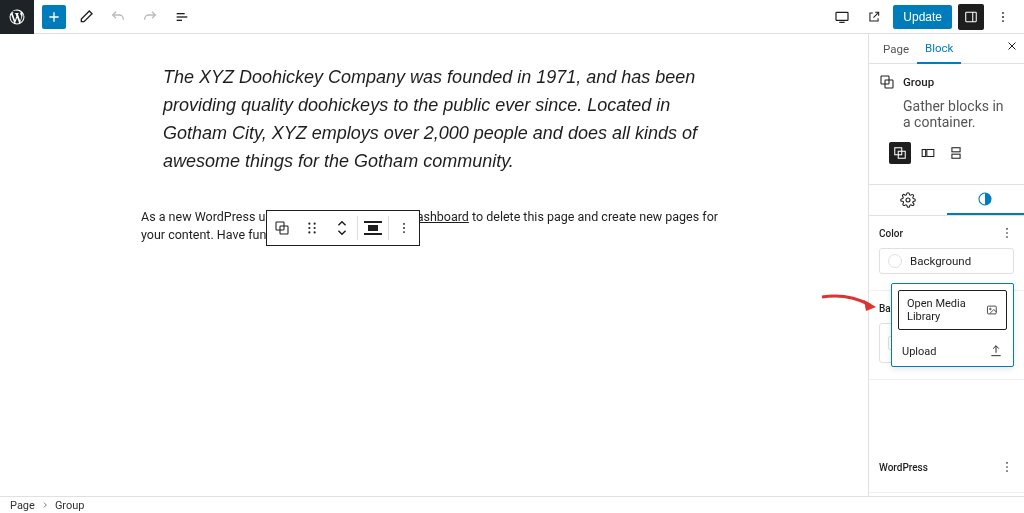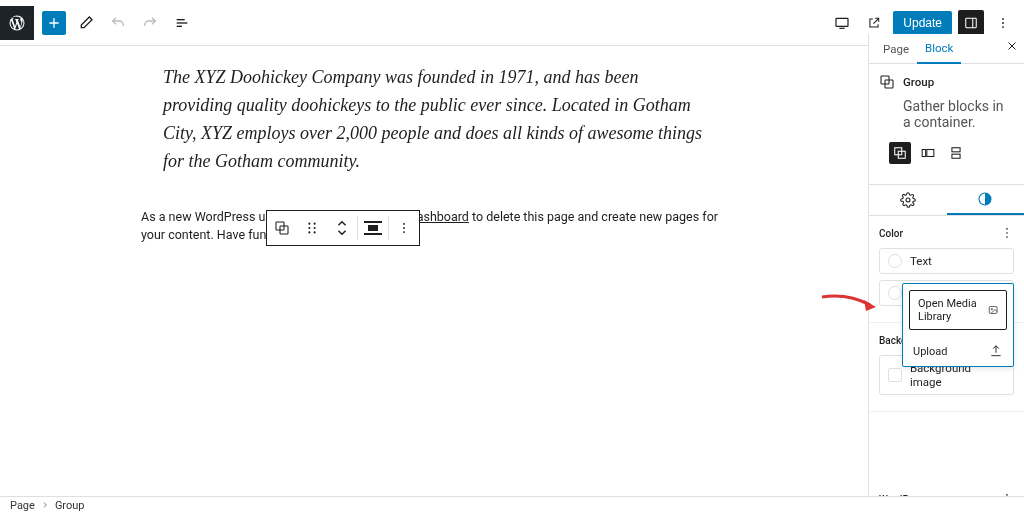--- a/index.html
+++ b/index.html
@@ -1,29 +1,29 @@
 <!DOCTYPE html>
 <html><head>
 <meta charset="utf-8">
 <style>
   * { box-sizing: border-box; margin: 0; padding: 0; }
   body { font-family: -apple-system, BlinkMacSystemFont, "Segoe UI", Roboto, sans-serif; font-size: 13px; color: #1e1e1e; background: #fff; width: 1024px; height: 513px; overflow: hidden; position: relative; }
-  .topbar { height: 46px; display: flex; align-items: center; border-bottom: 1px solid #e0e0e0; background: #fff; }
+  .topbar { height: 34px; display: flex; align-items: center; border-bottom: 1px solid #e0e0e0; background: #fff; }
   .wp-logo { width: 34px; height: 34px; background: #1d2327; display: flex; align-items: center; justify-content: center; color: #fff; }
   .topbar-left { display: flex; align-items: center; gap: 8px; padding-left: 8px; }
   .add-btn { width: 24px; height: 24px; background: #007cba; border-radius: 2px; display: flex; align-items: center; justify-content: center; color: #fff; }
   .tool-icon { width: 24px; height: 24px; display: flex; align-items: center; justify-content: center; color: #1e1e1e; cursor: pointer; }
   .topbar-right { margin-left: auto; display: flex; align-items: center; gap: 6px; padding-right: 8px; }
   .update-btn { background: #007cba; color: #fff; border: none; padding: 5px 10px; border-radius: 2px; font-size: 12px; cursor: pointer; }
   .square-btn { width: 26px; height: 26px; display: flex; align-items: center; justify-content: center; border-radius: 2px; cursor: pointer; }
   .square-btn.dark { background: #1e1e1e; color: #fff; }
   .main { position: absolute; top: 34px; left: 0; right: 156px; bottom: 17px; overflow: auto; display: flex; justify-content: center; padding-top: 12px; }
   .canvas-col { width: 590px; }
   .card { background: #fff; border-radius: 6px; padding: 18px 24px; margin-bottom: 14px; }
-  .quote { font-family: Liberation Serif, serif; font-style: italic; font-size: 18px; line-height: 1.55; text-align: left; }
+  .quote { font-family: Liberation Sans, sans-serif; font-style: italic; font-size: 18px; line-height: 1.55; text-align: left; }
   .para { font-size: 12.5px; line-height: 1.5; padding: 0 2px; margin-bottom: 4px; }
   .para a { color: #1e1e1e; text-decoration: underline; }
   .floating-toolbar { position: absolute; top: 210px; left: 266px; height: 36px; background: #fff; border: 1px solid #1e1e1e; display: flex; align-items: center; }
   .ft-btn { width: 30px; height: 34px; display: flex; align-items: center; justify-content: center; cursor: pointer; }
   .ft-sep { width: 1px; height: 24px; background: #ddd; }
   .ft-align { width: 18px; height: 14px; display: flex; flex-direction: column; justify-content: space-between; align-items: center; }
   .ft-align span { height: 2px; background: #1e1e1e; }
   .group-placeholder { border: 1px solid #1e1e1e; padding: 16px; margin-top: 14px; }
   .gp-label { font-size: 11.5px; color: #555; margin-bottom: 14px; }
   .gp-layouts { display: flex; gap: 10px; justify-content: center; }
@@ -42,21 +42,21 @@
   .sb-variants { display: flex; gap: 6px; padding: 4px 10px 10px; }
   .sb-var { width: 22px; height: 22px; border-radius: 2px; display: flex; align-items: center; justify-content: center; cursor: pointer; }
   .sb-var.active { background: #1e1e1e; color: #fff; }
   .sb-inspector { display: flex; border-bottom: 1px solid #e0e0e0; }
   .sb-insp-tab { flex: 1; height: 30px; display: flex; align-items: center; justify-content: center; cursor: pointer; }
   .sb-insp-tab.active { border-bottom: 2.5px solid #007cba; color: #007cba; }
   .sb-section { padding: 10px; border-bottom: 1px solid #f0f0f0; }
   .sb-sec-head { display: flex; justify-content: space-between; align-items: center; font-weight: 500; font-size: 10px; margin-bottom: 8px; }
   .color-row { display: flex; align-items: center; gap: 8px; border: 1px solid #e0e0e0; border-radius: 3px; padding: 5px 8px; margin-bottom: 6px; cursor: pointer; }
   .swatch { width: 14px; height: 14px; border-radius: 50%; border: 1px solid #e0e0e0; background: #fff; }
-  .dropdown { position: absolute; right: 10px; top: 283px; width: 112px; background: #fff; border: 1px solid #007cba; border-radius: 2px; box-shadow: 0 2px 6px rgba(0,0,0,.1); z-index: 50; }
+  .dropdown { position: absolute; right: 10px; top: 283px; width: 123px; background: #fff; border: 1px solid #007cba; border-radius: 2px; box-shadow: 0 2px 6px rgba(0,0,0,.1); z-index: 50; }
   .dd-item { padding: 8px 10px; display: flex; align-items: center; justify-content: space-between; cursor: pointer; font-size: 11px; }
   .dd-top { border: 1px solid #1e1e1e; margin: 6px; border-radius: 2px; padding: 6px 8px; }
   .breadcrumb { position: absolute; bottom: 0; left: 0; right: 0; height: 17px; border-top: 1px solid #e0e0e0; display: flex; align-items: center; font-size: 11px; padding: 0 10px; gap: 6px; color: #333; background: #fff; }
   .arrow-ann { position: absolute; left: 820px; top: 291px; pointer-events: none; z-index: 60; }
   svg { display: block; }
 </style>
 </head>
 <body>
 
 <div class="topbar">
@@ -238,24 +238,20 @@
     <div class="sb-sec-head">
       <span>Color</span>
       <svg width="14" height="14" viewBox="0 0 24 24" fill="currentColor">
           <circle cx="12" cy="5" r="1.4"></circle>
           <circle cx="12" cy="12" r="1.4"></circle>
           <circle cx="12" cy="19" r="1.4"></circle>
         </svg>
     </div>
     <div class="color-row">
         <span class="swatch"></span>
-        <span>Text</span>
-      </div>
-    <div class="color-row">
-        <span class="swatch"></span>
         <span>Background</span>
       </div>
   </div>
   <div class="sb-section" style="position:relative">
     <div class="sb-sec-head">
       <span>Background</span>
       <svg width="14" height="14" viewBox="0 0 24 24" fill="currentColor">
           <circle cx="12" cy="5" r="1.4"></circle>
           <circle cx="12" cy="12" r="1.4"></circle>
           <circle cx="12" cy="19" r="1.4"></circle>

